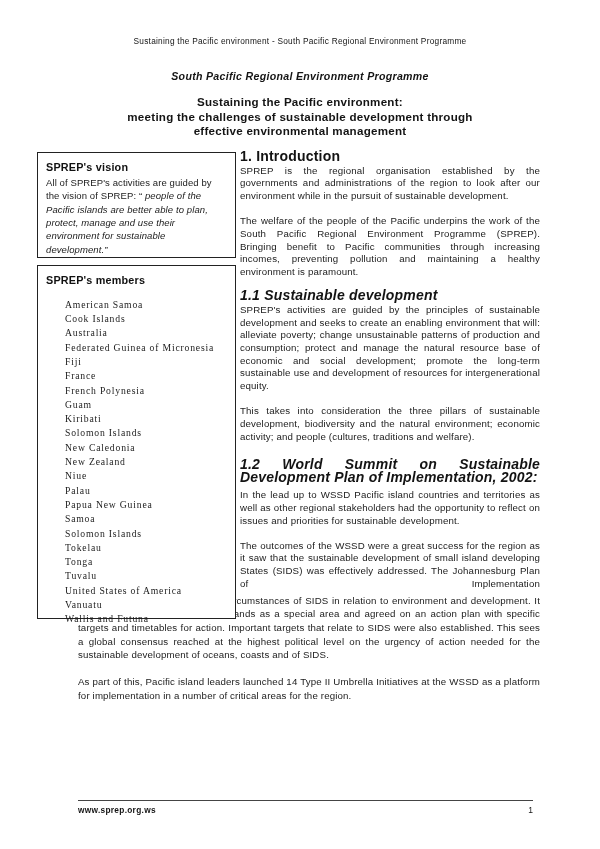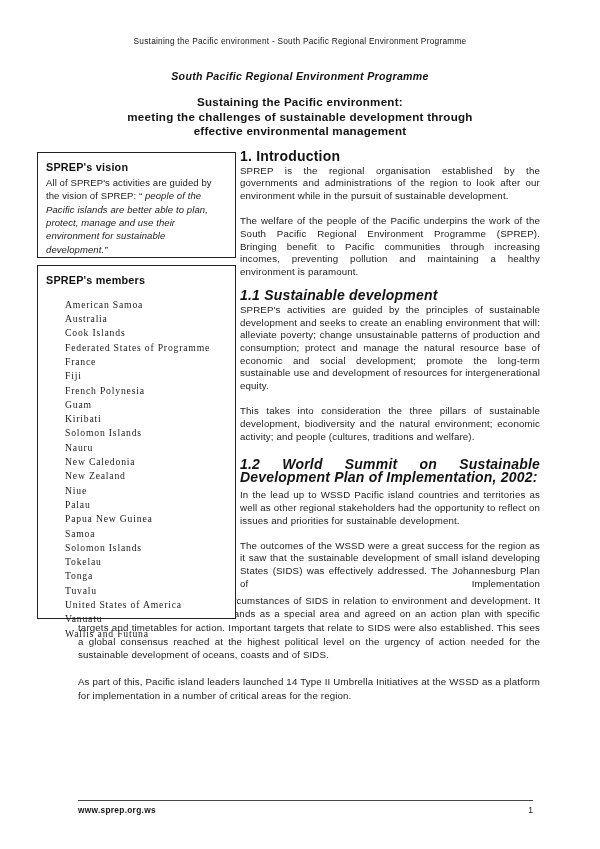--- a/index.html
+++ b/index.html
@@ -137,30 +137,29 @@
   <aside class="sidebar">
     <div class="sbox vision">
       <h2>SPREP's vision</h2>
       <div class="vision-text"><span>All of SPREP's activities are guided by the vision of SPREP: “ </span><span class="q">people of the Pacific islands are better able to plan, protect, manage and use their environment for sustainable development.”</span></div>
     </div>
 
     <div class="sbox members">
       <h2>SPREP's members</h2>
       <div class="members-list">
         <div>American Samoa</div>
+        <div>Cook Islands</div>
         <div>Australia</div>
-        <div>Cook Islands</div>
-        <div>Federated States of Programme</div>
+        <div>Federated Guinea of Micronesia</div>
+        <div>Fiji</div>
         <div>France</div>
-        <div>Fiji</div>
         <div>French Polynesia</div>
         <div>Guam</div>
         <div>Kiribati</div>
         <div>Solomon Islands</div>
-        <div>Nauru</div>
         <div>New Caledonia</div>
         <div>New Zealand</div>
         <div>Niue</div>
         <div>Palau</div>
         <div>Papua New Guinea</div>
         <div>Samoa</div>
         <div>Solomon Islands</div>
         <div>Tokelau</div>
         <div>Tonga</div>
         <div>Tuvalu</div>

